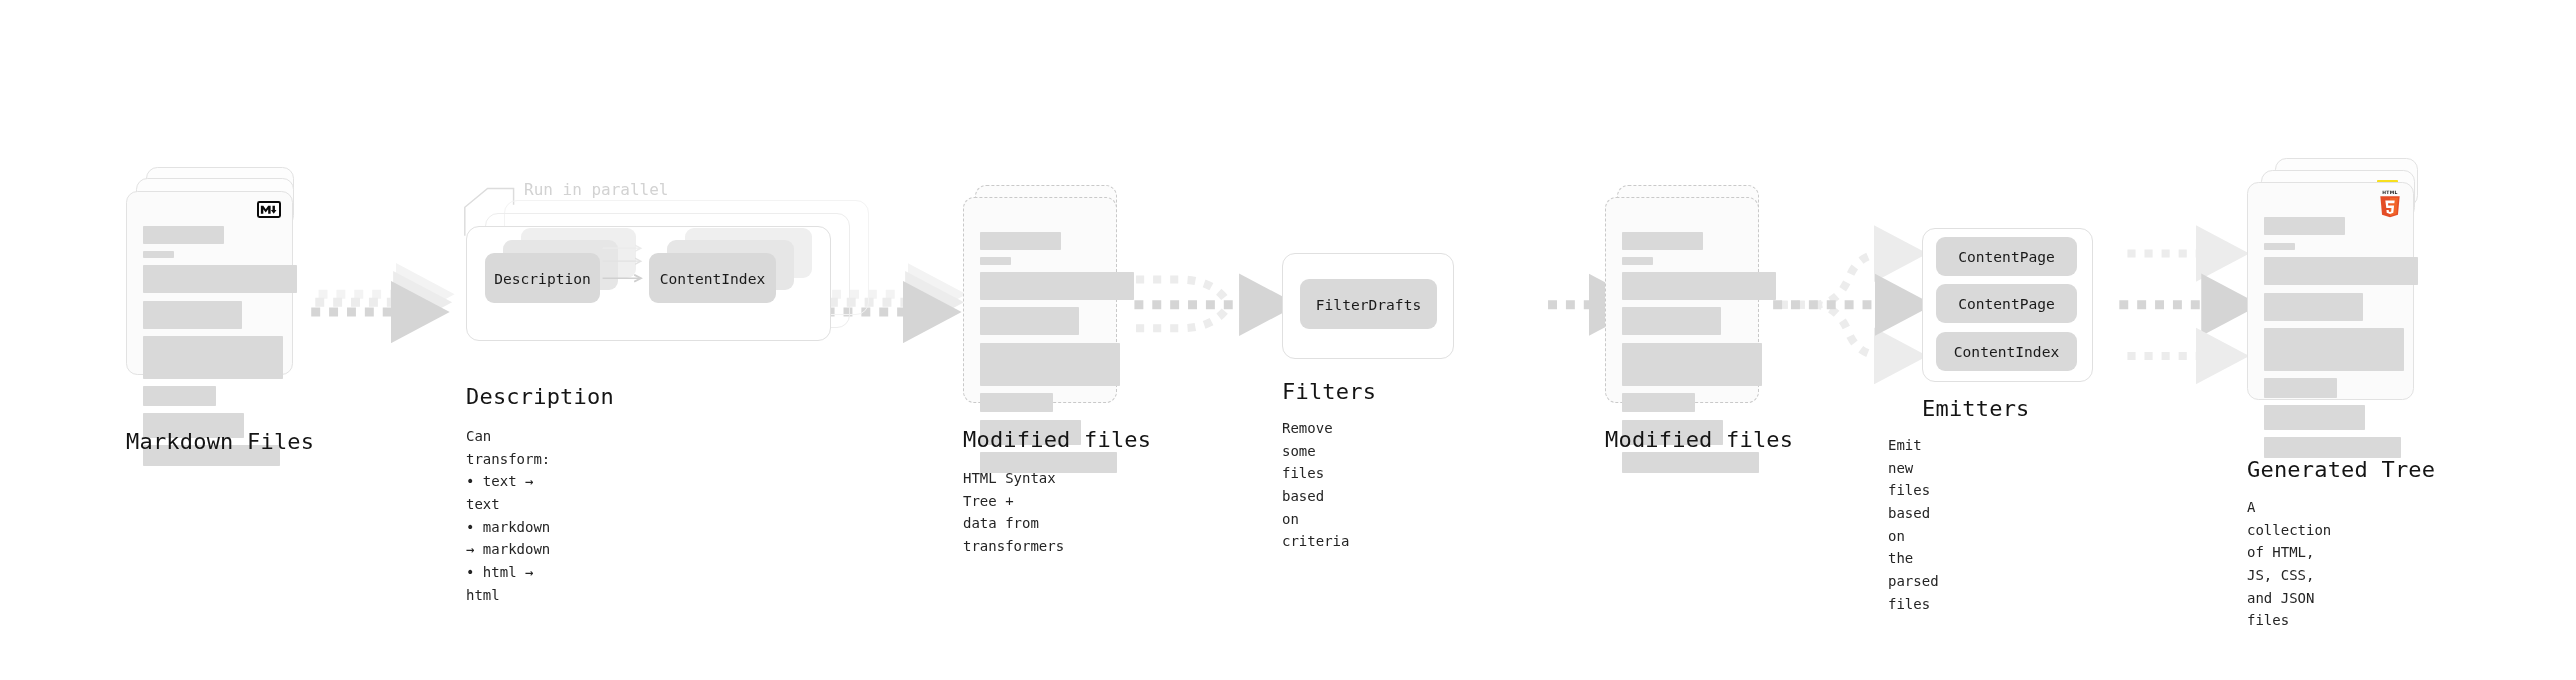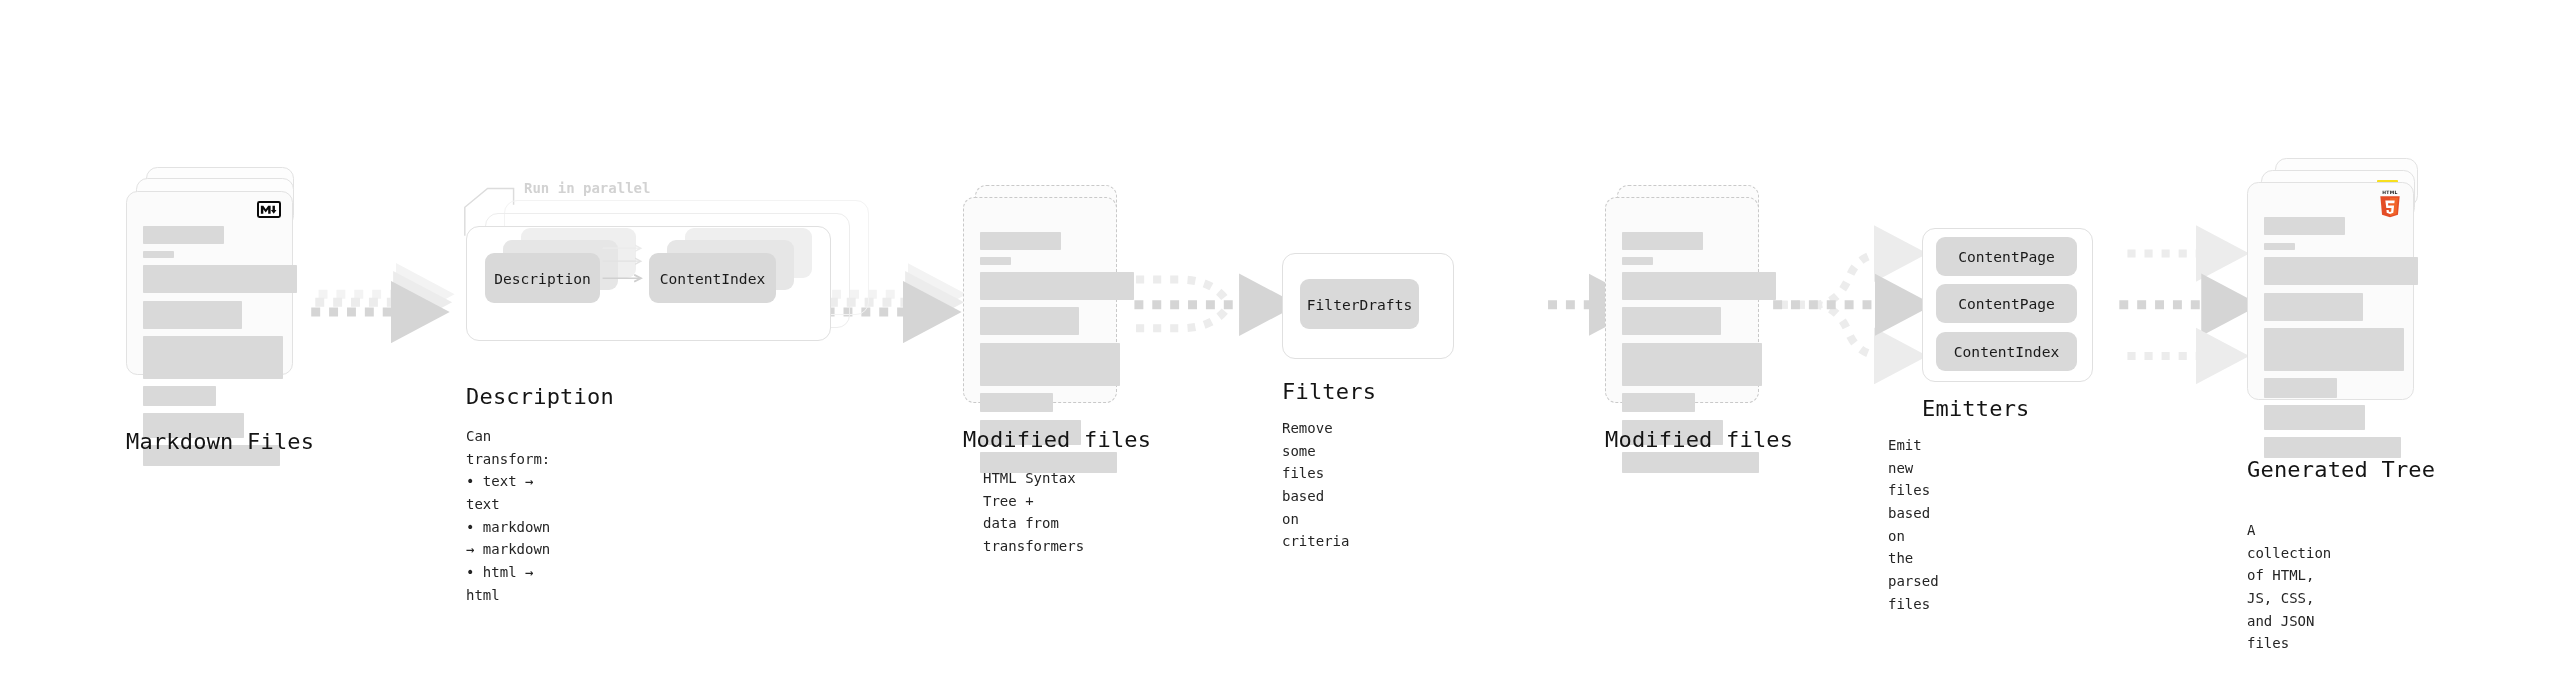--- a/index.html
+++ b/index.html
@@ -132,24 +132,23 @@
     position: absolute;
     left: 0; top: 0;
     width: 2576px;
     height: 681px;
     pointer-events: none;
   }
 
   .note-label {
     position: absolute;
     font-family: "DejaVu Sans Mono", "Liberation Mono", monospace;
-    font-size: 14px;
+    font-size: 16px;
     color: #d2d2d2;
     white-space: nowrap;
-    font-weight: bold;
   }
 </style>
 </head>
 <body>
 
 <div id="canvas">
 
   <svg class="arrow-layer" viewBox="0 0 3170 838" xmlns="http://www.w3.org/2000/svg">
     <defs>
       <marker id="ah" markerWidth="7" markerHeight="7" refX="1.2" refY="3.5" orient="auto">
@@ -281,27 +280,27 @@
             <div class="dl" style="width: 154px; height: 28px;"></div>
             <div class="dl" style="width: 99px; height: 28px;"></div>
             <div class="dl" style="width: 140px; height: 43px;"></div>
             <div class="dl" style="width: 73px; height: 19.5px;"></div>
             <div class="dl" style="width: 101px; height: 25px;"></div>
             <div class="dl" style="width: 137px; height: 21px;"></div>
           </div>
       </div>
     </div>
     <div class="caption-title" style="left:963px; top:427px;">Modified files</div>
-    <div class="caption-sub" style="left:963px; top:467px;margin-left:20px;">HTML Syntax Tree +
+    <div class="caption-sub" style="left:963px; top:467px;">HTML Syntax Tree +
 data from transformers</div>
   </div>
 
   <div class="stage" style="left:0">
     <div class="groupbox" style="left:1282px; top:253px; width:172px; height:106px;"></div>
-    <div class="chip" style="left:1300px; top:279px; width:119px; height:50px;">
+    <div class="chip" style="left:1300px; top:279px; width:137px; height:50px;">
       <span>FilterDrafts</span>
     </div>
     <div class="caption-title" style="left:1282px; top:379px;">Filters</div>
     <div class="caption-sub" style="left:1282px; top:417px;">Remove some files based
 on criteria</div>
   </div>
 
   <div class="stage" style="left:0">
     <div class="doc-stack" style="left:1605px; top:185px;">
       <div class="doc dashed" style="left:12.2px; top:0px; width:142px; height:41px; background:#fcfcfc;"></div>
@@ -369,18 +368,18 @@
             <div class="dl" style="width: 99px; height: 28px;"></div>
             <div class="dl" style="width: 140px; height: 43px;"></div>
             <div class="dl" style="width: 73px; height: 19.5px;"></div>
             <div class="dl" style="width: 101px; height: 25px;"></div>
             <div class="dl" style="width: 137px; height: 21px;"></div>
           </div>
       </div>
     </div>
 
     <div class="caption-title" style="left:2247px; top:457px;">Generated Tree</div>
-    <div class="caption-sub" style="left:2247px; top:496px;margin-top:23px;">A collection of HTML,
+    <div class="caption-sub" style="left:2247px; top:496px;">A collection of HTML,
 JS, CSS, and JSON files</div>
   </div>
 
 </div>
 
 
 </body></html>

